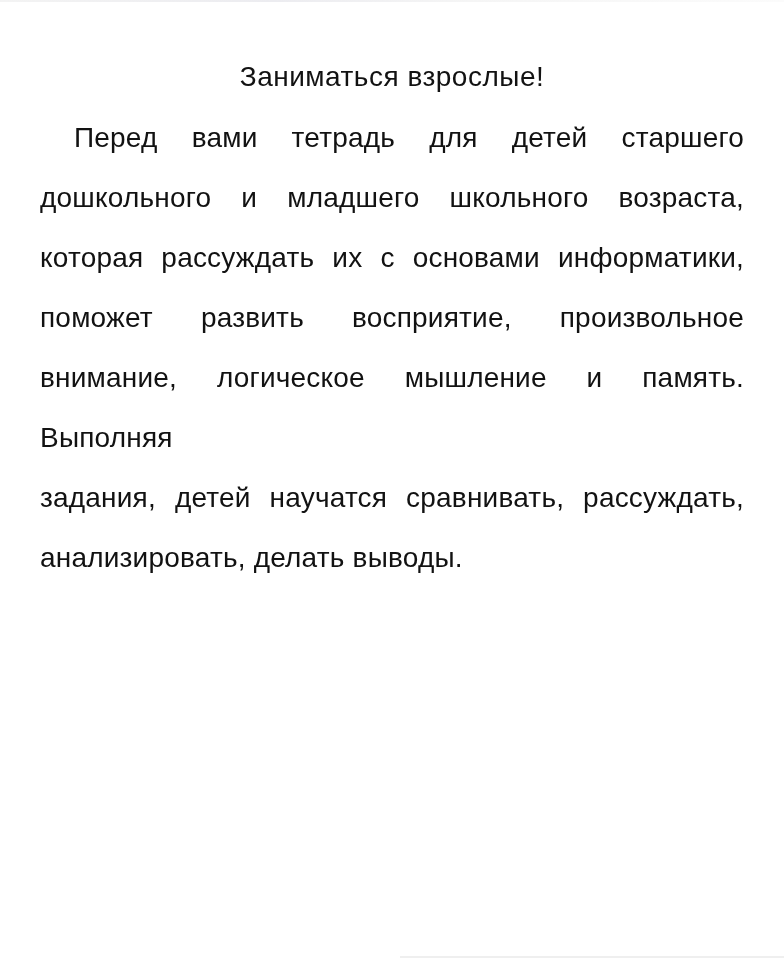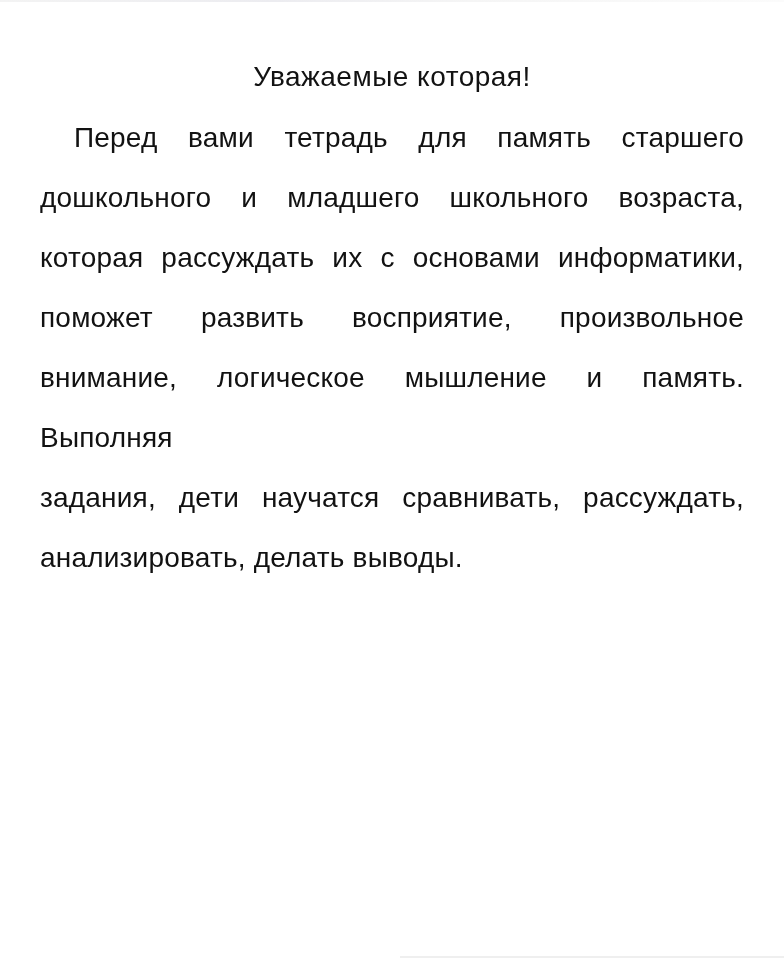--- a/index.html
+++ b/index.html
@@ -73,29 +73,29 @@
 </style>
 </head>
 <body>
 
 <div class="page">
 
   <div class="scan-edge-top"></div>
 
 
   <div class="content">
-    <h1 class="title">Уважаемые которая!</h1>
+    <h1 class="title">Заниматься взрослые!</h1>
 
     <div>
-      <div class="line just indent">Перед вами тетрадь для память старшего</div>
+      <div class="line just indent">Перед вами тетрадь для детей старшего</div>
       <div class="line just">дошкольного и младшего школьного возраста,</div>
       <div class="line just">которая рассуждать их с основами информатики,</div>
       <div class="line just">поможет развить восприятие, произвольное</div>
       <div class="line just">внимание, логическое мышление и память. Выполняя</div>
-      <div class="line just">задания, дети научатся сравнивать, рассуждать,</div>
+      <div class="line just">задания, детей научатся сравнивать, рассуждать,</div>
       <div class="line">анализировать, делать выводы.</div>
     </div>
 
   </div>
 
   <div class="scan-edge-bottom"></div>
 
 </div>
 
 </body></html>

